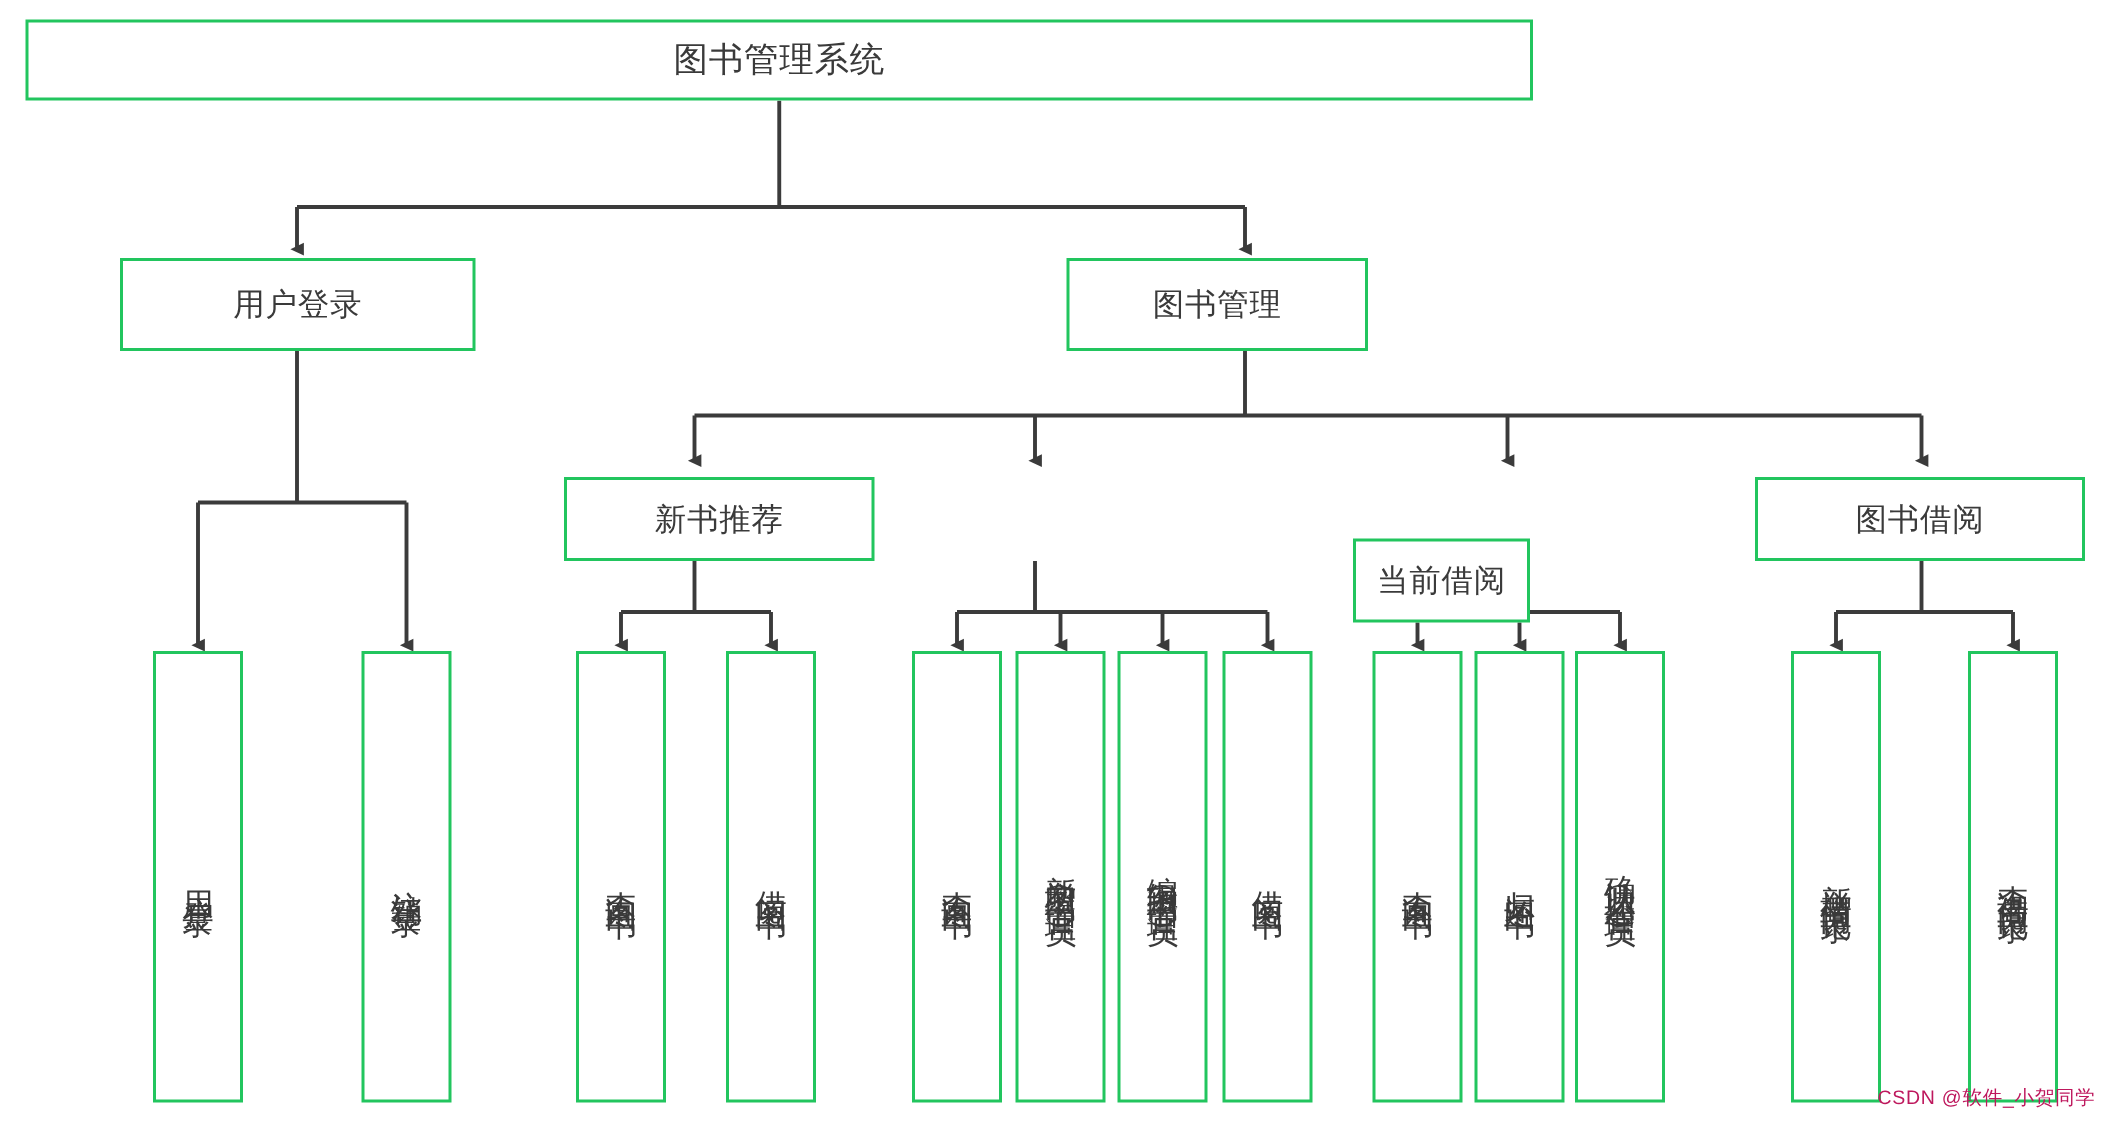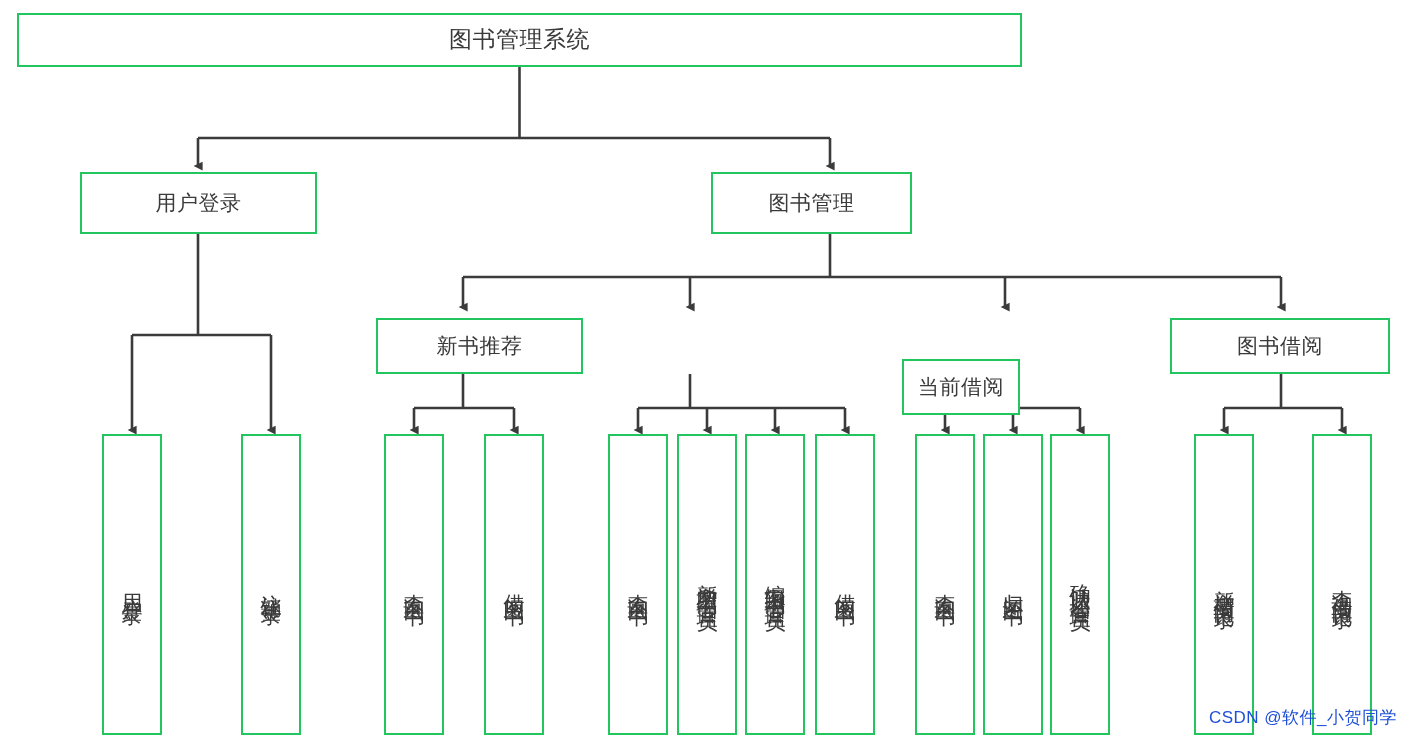--- a/index.html
+++ b/index.html
@@ -60,23 +60,23 @@
     writing-mode: vertical-rl;
     text-orientation: upright;
     white-space: normal;
     letter-spacing: 4px;
     line-height: 1.05;
     max-height: 100%;
   }
   #watermark {
     position: absolute;
     right: 8px;
-    bottom: 18px;
-    font-size: 17px;
-    color: #1d4ed8;
+    bottom: 6px;
+    font-size: 13px;
+    color: #be185d;
     letter-spacing: 0.5px;
     white-space: nowrap;
     user-select: none;
   }
 </style>
 </head>
 <body>
 
 <div id="diagram-root">
 

